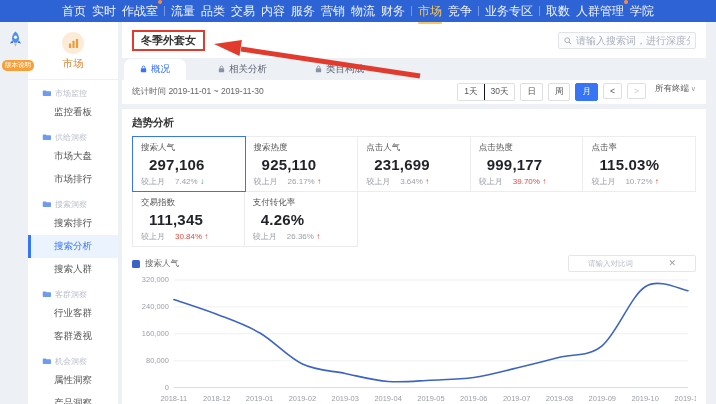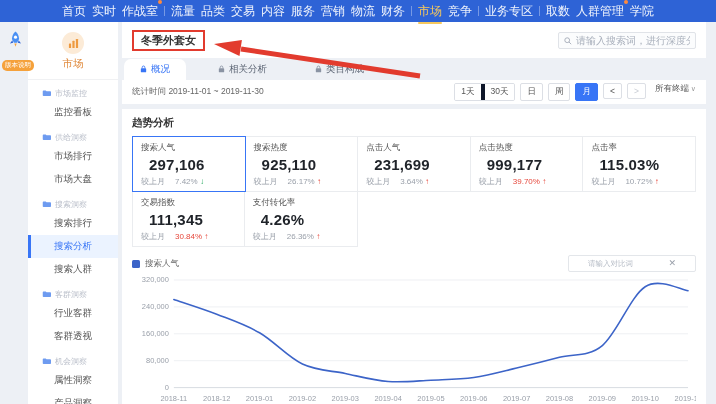--- a/index.html
+++ b/index.html
@@ -41,21 +41,21 @@
   
   .tab-band { height:22px; display:flex; align-items:flex-end; padding-left:2px; gap:16px; }
   .tab { display:flex; align-items:center; gap:4px; font-size:9.5px; color:#5A6372; padding:4px 16px; cursor:pointer; }
   .tab.active { background:#fff; color:#3875F6; border-radius:7px 7px 0 0; }
 
   
   .filter-bar { background:#fff; height:24px; display:flex; align-items:center; justify-content:space-between; padding:0 10px; }
   .time-text { font-size:8.5px; color:#666;text-align:right; }
   .filter-right { display:flex; align-items:flex-start; gap:5px;padding-left:40px; }
   .btn-group { display:flex; border:1px solid #DCDFE5; border-radius:2px; overflow:hidden; }
-  .gr-btn { font-size:8.5px; color:#555; padding:2px 6px; background:#fff; cursor:pointer; border-left:4px solid #0f172a; }
+  .gr-btn { font-size:8.5px; color:#555; padding:2px 6px; background:#fff; cursor:pointer; border-left:1px solid #0f172a; }
   .gr-btn:first-child { border-left:none; }
   .sq-btn { font-size:8.5px; color:#555; padding:2px 6px; background:#fff; border:1px solid #DCDFE5; border-radius:2px; cursor:pointer; }
   .sq-btn.active { background:#3875F6; border-color:#3875F6; color:#fff; }
   .sq-btn.disabled { color:#C9CDD4; }
   .terminal { font-size:8.5px; color:#555; margin-left:4px; cursor:pointer; }
   .caret { font-size:7px; color:#999; }
 
   
   .trend-card { background:#fff; margin-top:5px; flex:1; padding:7px 10px 4px; display:flex; flex-direction:column; min-height:0; }
   .trend-title { font-size:10.5px; font-weight:bold; color:#333; margin-bottom:6px; }
@@ -148,22 +148,22 @@
             </svg></span>
           <span>市场监控</span>
         </div>
         <div class="sb-item">监控看板</div>
         <div class="sb-group-label">
           <span><svg width="9" height="8" viewBox="0 0 12 10">
               <path d="M1 2.5c0-.6.4-1 1-1h3l1 1.3h5c.6 0 1 .4 1 1V8c0 .6-.4 1-1 1H2c-.6 0-1-.4-1-1V2.5z" fill="#6E9BF0"></path>
             </svg></span>
           <span>供给洞察</span>
         </div>
+        <div class="sb-item">市场大盘</div>
         <div class="sb-item">市场排行</div>
-        <div class="sb-item">市场大盘</div>
         <div class="sb-group-label">
           <span><svg width="9" height="8" viewBox="0 0 12 10">
               <path d="M1 2.5c0-.6.4-1 1-1h3l1 1.3h5c.6 0 1 .4 1 1V8c0 .6-.4 1-1 1H2c-.6 0-1-.4-1-1V2.5z" fill="#6E9BF0"></path>
             </svg></span>
           <span>搜索洞察</span>
         </div>
         <div class="sb-item">搜索排行</div>
         <div class="sb-item active">搜索分析</div>
         <div class="sb-item">搜索人群</div>
         <div class="sb-group-label">

